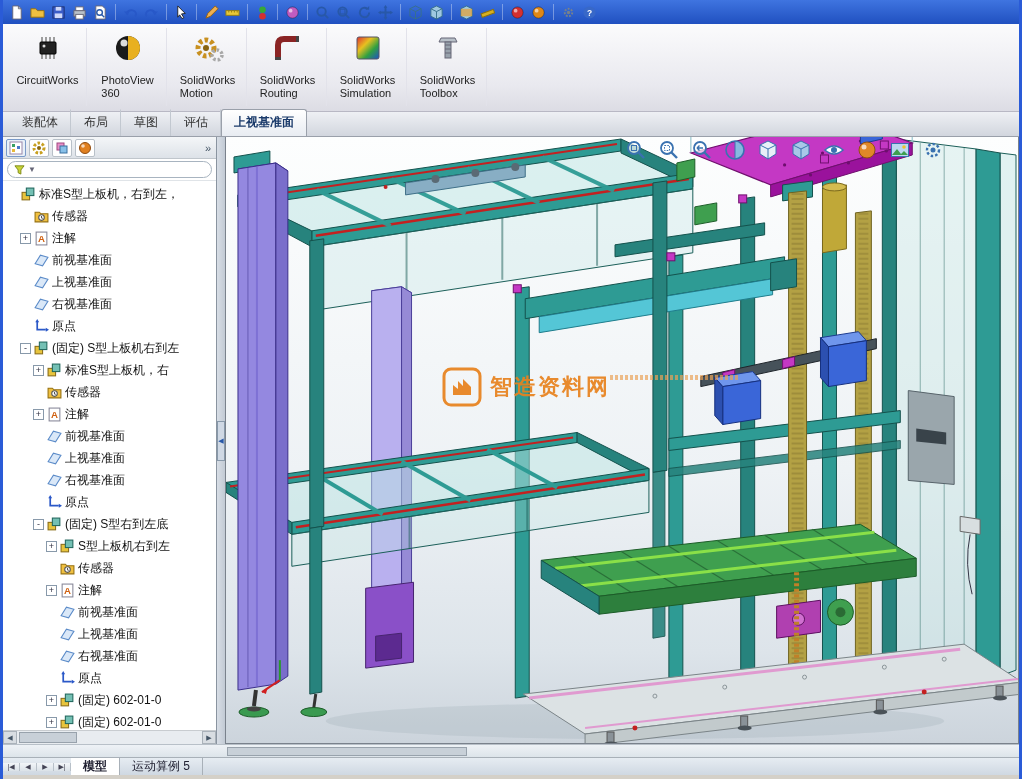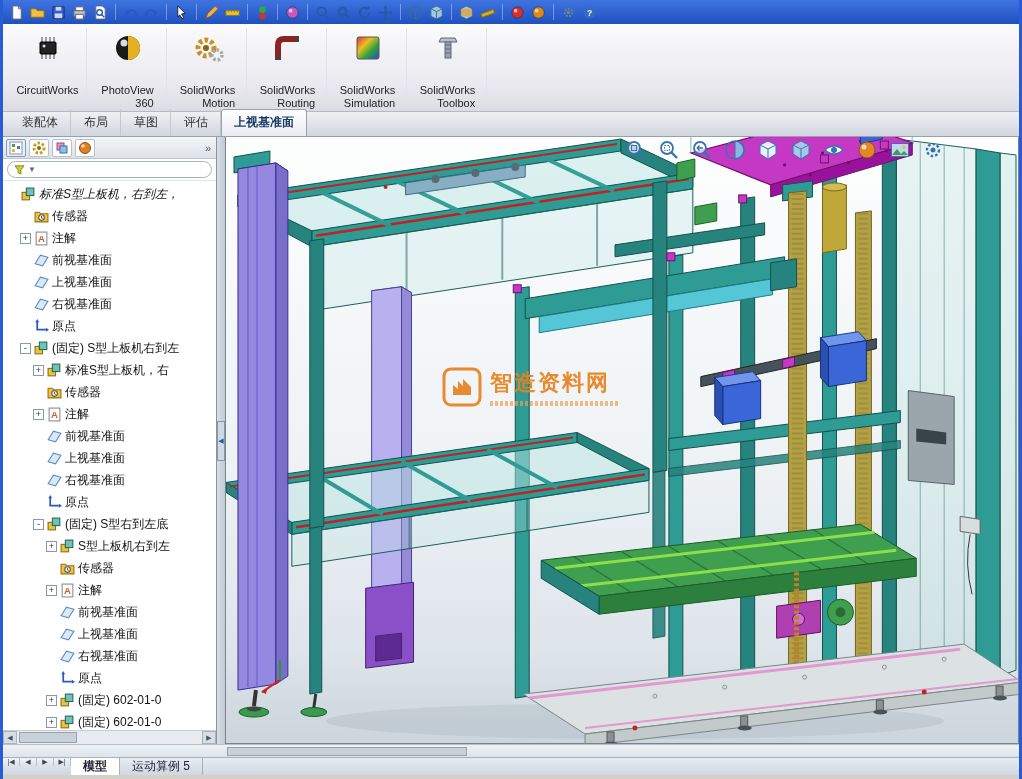--- a/index.html
+++ b/index.html
@@ -8,21 +8,21 @@
   #app{position:relative;width:1022px;height:779px;background:#2a5bd7;padding:0 3px}
 
   
   #topbar{height:24px;background:linear-gradient(#3f74e0,#2050c0);display:flex;align-items:center;gap:2px;padding:0 4px}
   .tb-icon{width:19px;height:19px;display:flex;align-items:center;justify-content:center;border-radius:2px}
   .tb-icon svg{width:15px;height:15px}
   .tb-sep{width:1px;height:16px;background:rgba(255,255,255,.35);margin:0 3px}
 
   
   #ribbon{height:88px;background:linear-gradient(#fbfbfc,#e9e9ef 70%,#dcdce4);border-bottom:1px solid #b8b8c4;display:flex;align-items:flex-start;padding:4px 6px 0;gap:2px}
-  .ribbon-item{width:78px;text-align:right;padding:3px 0 0;display:flex;flex-direction:column;align-items:center;gap:19px;border-right:1px solid #e2e2ea;height:78px}
+  .ribbon-item{width:78px;text-align:left;padding:3px 0 0;display:flex;flex-direction:column;align-items:center;gap:9px;border-right:1px solid #e2e2ea;height:78px}
   .ribbon-icon{width:34px;height:34px}
   .ribbon-icon svg{width:34px;height:34px}
   .ribbon-label{font-size:11px;color:#222;line-height:13px;white-space:pre-line}
 
   
   #cmdtabs{height:25px;background:linear-gradient(#eef0f4,#d2d6de);display:flex;align-items:flex-end;padding:0 6px;border-bottom:1px solid #9aa0aa}
   .cmd-tab{font-size:12px;color:#333;padding:4px 12px 5px;border:1px solid transparent;border-bottom:none;border-right:1px solid #c2c8d0}
   .cmd-tab.active{background:linear-gradient(#ffffff,#e8ecf2);border-color:#9aa0aa;border-radius:3px 3px 0 0;color:#1a3a6a;font-weight:bold}
 
   #main{display:flex;height:607px;background:#fff}
@@ -55,28 +55,28 @@
   #splitter-arrow{width:8px;height:40px;background:#cfd8e4;border:1px solid #89a;color:#2858a8;font-size:7px;display:flex;align-items:center;justify-content:center}
 
   
   #viewport{flex:1;position:relative;background:linear-gradient(180deg,#fdfefe,#eef2f5 55%,#dde4ea 85%,#ccd4dc);border:1px solid #7a828c;border-top:none;overflow:hidden}
   #model-svg{position:absolute;left:0;top:0;width:100%;height:100%}
   #hud{position:absolute;top:1px;left:398px;display:flex;gap:9px}
   .hud-icon{width:24px;height:24px;display:flex;align-items:center;justify-content:center;border-radius:3px}
   .hud-icon svg{width:22px;height:22px}
   #watermark{position:absolute;left:216px;top:230px;display:flex;align-items:center;gap:8px;opacity:.93}
   #wm-logo{width:40px;height:40px}
-  #wm-right{display:flex;flex-direction:column}
+  #wm-right{display:flex;flex-direction:row}
   #wm-title{font-size:22px;font-weight:bold;color:#e8821e;letter-spacing:2px}
   #wm-sub{width:128px;height:5px;margin-top:3px;background:repeating-linear-gradient(90deg,#eaa258 0 3px,transparent 3px 5px);opacity:.75}
 
   
   #scrollstrip{height:13px;background:linear-gradient(#eef2f6,#dde4ea);border-top:1px solid #b8c0c8;display:flex;align-items:center}
   #scrollstrip .scroll-thumb{width:240px;margin-left:224px;height:9px}
-  #bottombar{height:18px;background:linear-gradient(#e6ecf2,#cfd8e2);display:flex;align-items:flex-start;border-top:1px solid #a8b0b8}
+  #bottombar{height:18px;background:linear-gradient(#e6ecf2,#cfd8e2);display:flex;align-items:center;border-top:1px solid #a8b0b8}
   .nav-btn{width:17px;font-size:7px;color:#445;display:flex;align-items:center;justify-content:center;border-right:1px solid #b8c0c8;background:linear-gradient(#f2f5f8,#dbe2e8)}
   .view-tab{font-size:12px;padding:0 12px;display:flex;align-items:center;border-right:1px solid #a8b0b8;color:#223}
   .view-tab.active{background:#fff;font-weight:bold}
   #statusstrip{height:4px;background:#d4d0c8;overflow:hidden}
 </style>
 </head>
 <body>
 
 <div id="app">
 
@@ -343,21 +343,21 @@
         </div>
       <div id="filter-row">
         <div id="filter-box">
           <svg viewBox="0 0 12 12">
               <path d="M1 2h10L7.5 6.5V11l-3-1.5V6.5z" fill="#c8d438" stroke="#7a8410"></path>
             </svg>
           <span id="filter-caret">▼</span>
         </div>
       </div>
       <div id="tree">
-          <div class="tree-row" style="padding-left: 4px; font-style: italic;">
+          <div class="tree-row" style="padding-left: 4px;">
             <span class="expander none">+</span>
             <span class="tree-icon"><svg viewBox="0 0 14 14">
                 <rect x="1" y="5" width="7" height="7" fill="#e8c43c" stroke="#8a6d1a"></rect>
                 <rect x="5" y="1" width="7" height="7" fill="#74c0b4" stroke="#23685e"></rect>
               </svg></span>
             <span class="tree-label">标准S型上板机，右到左，</span>
           </div>
           <div class="tree-row" style="padding-left: 17px;">
             <span class="expander none">+</span>
             <span class="tree-icon"><svg viewBox="0 0 14 14">

